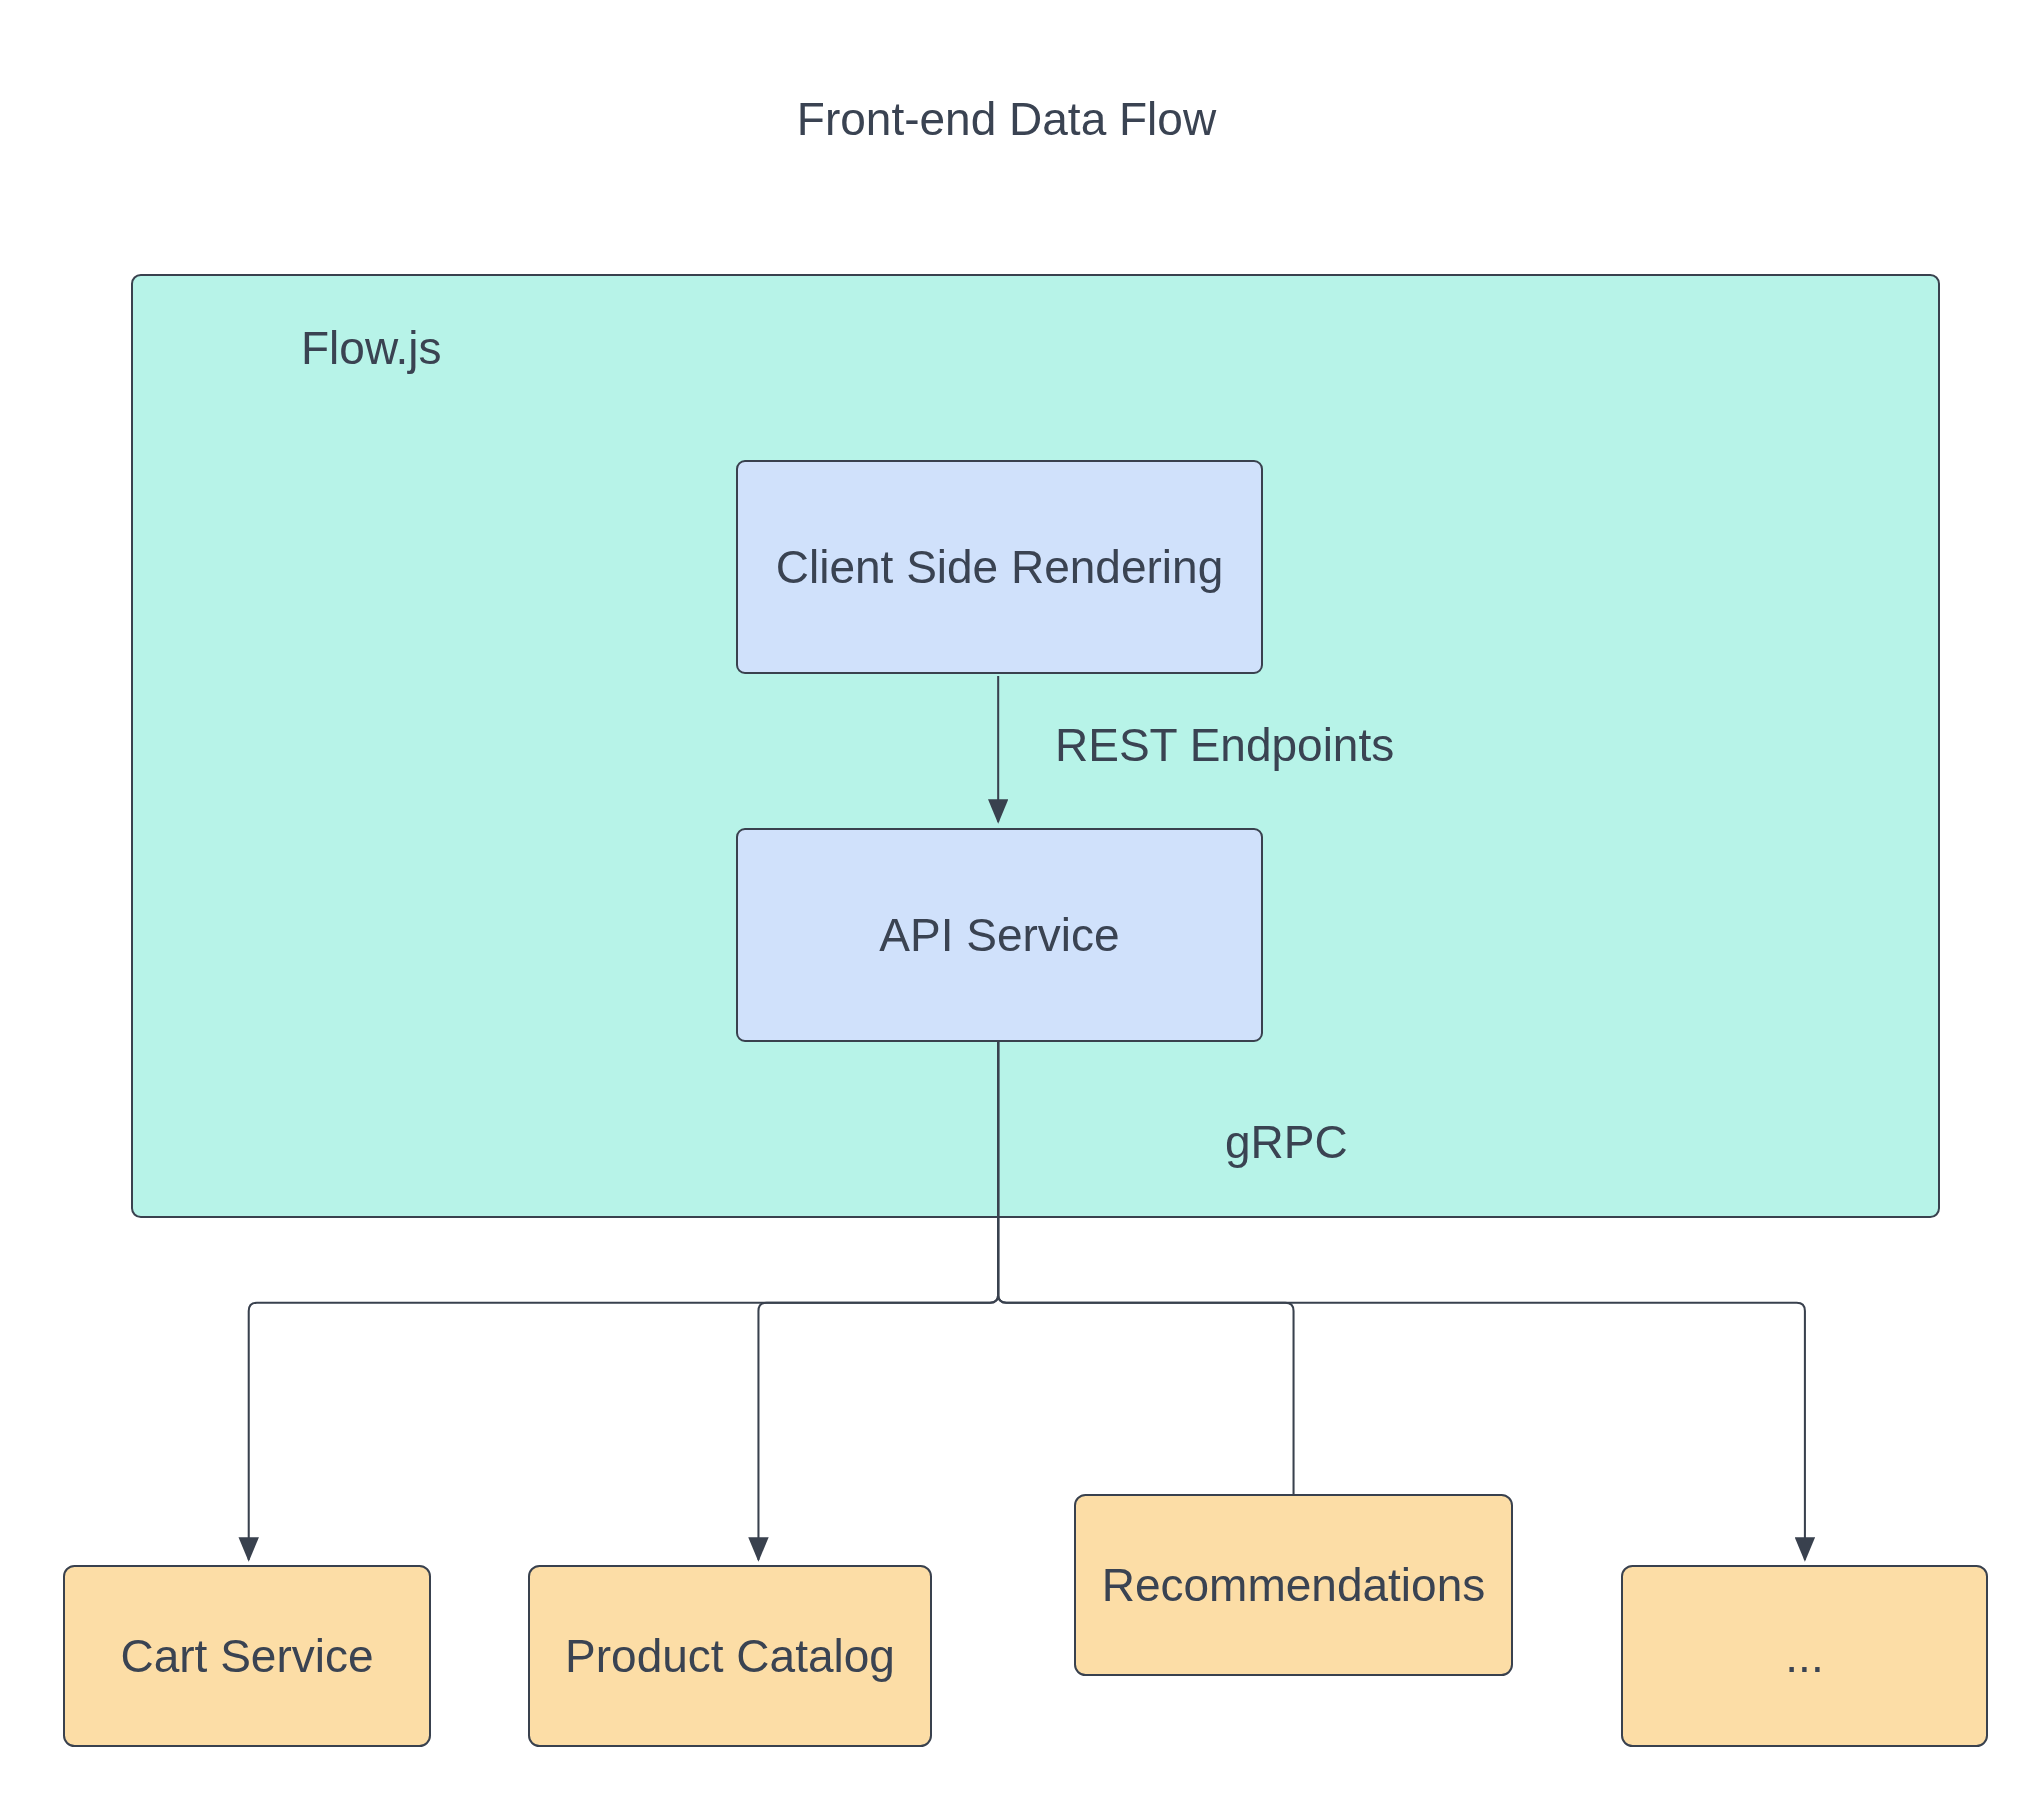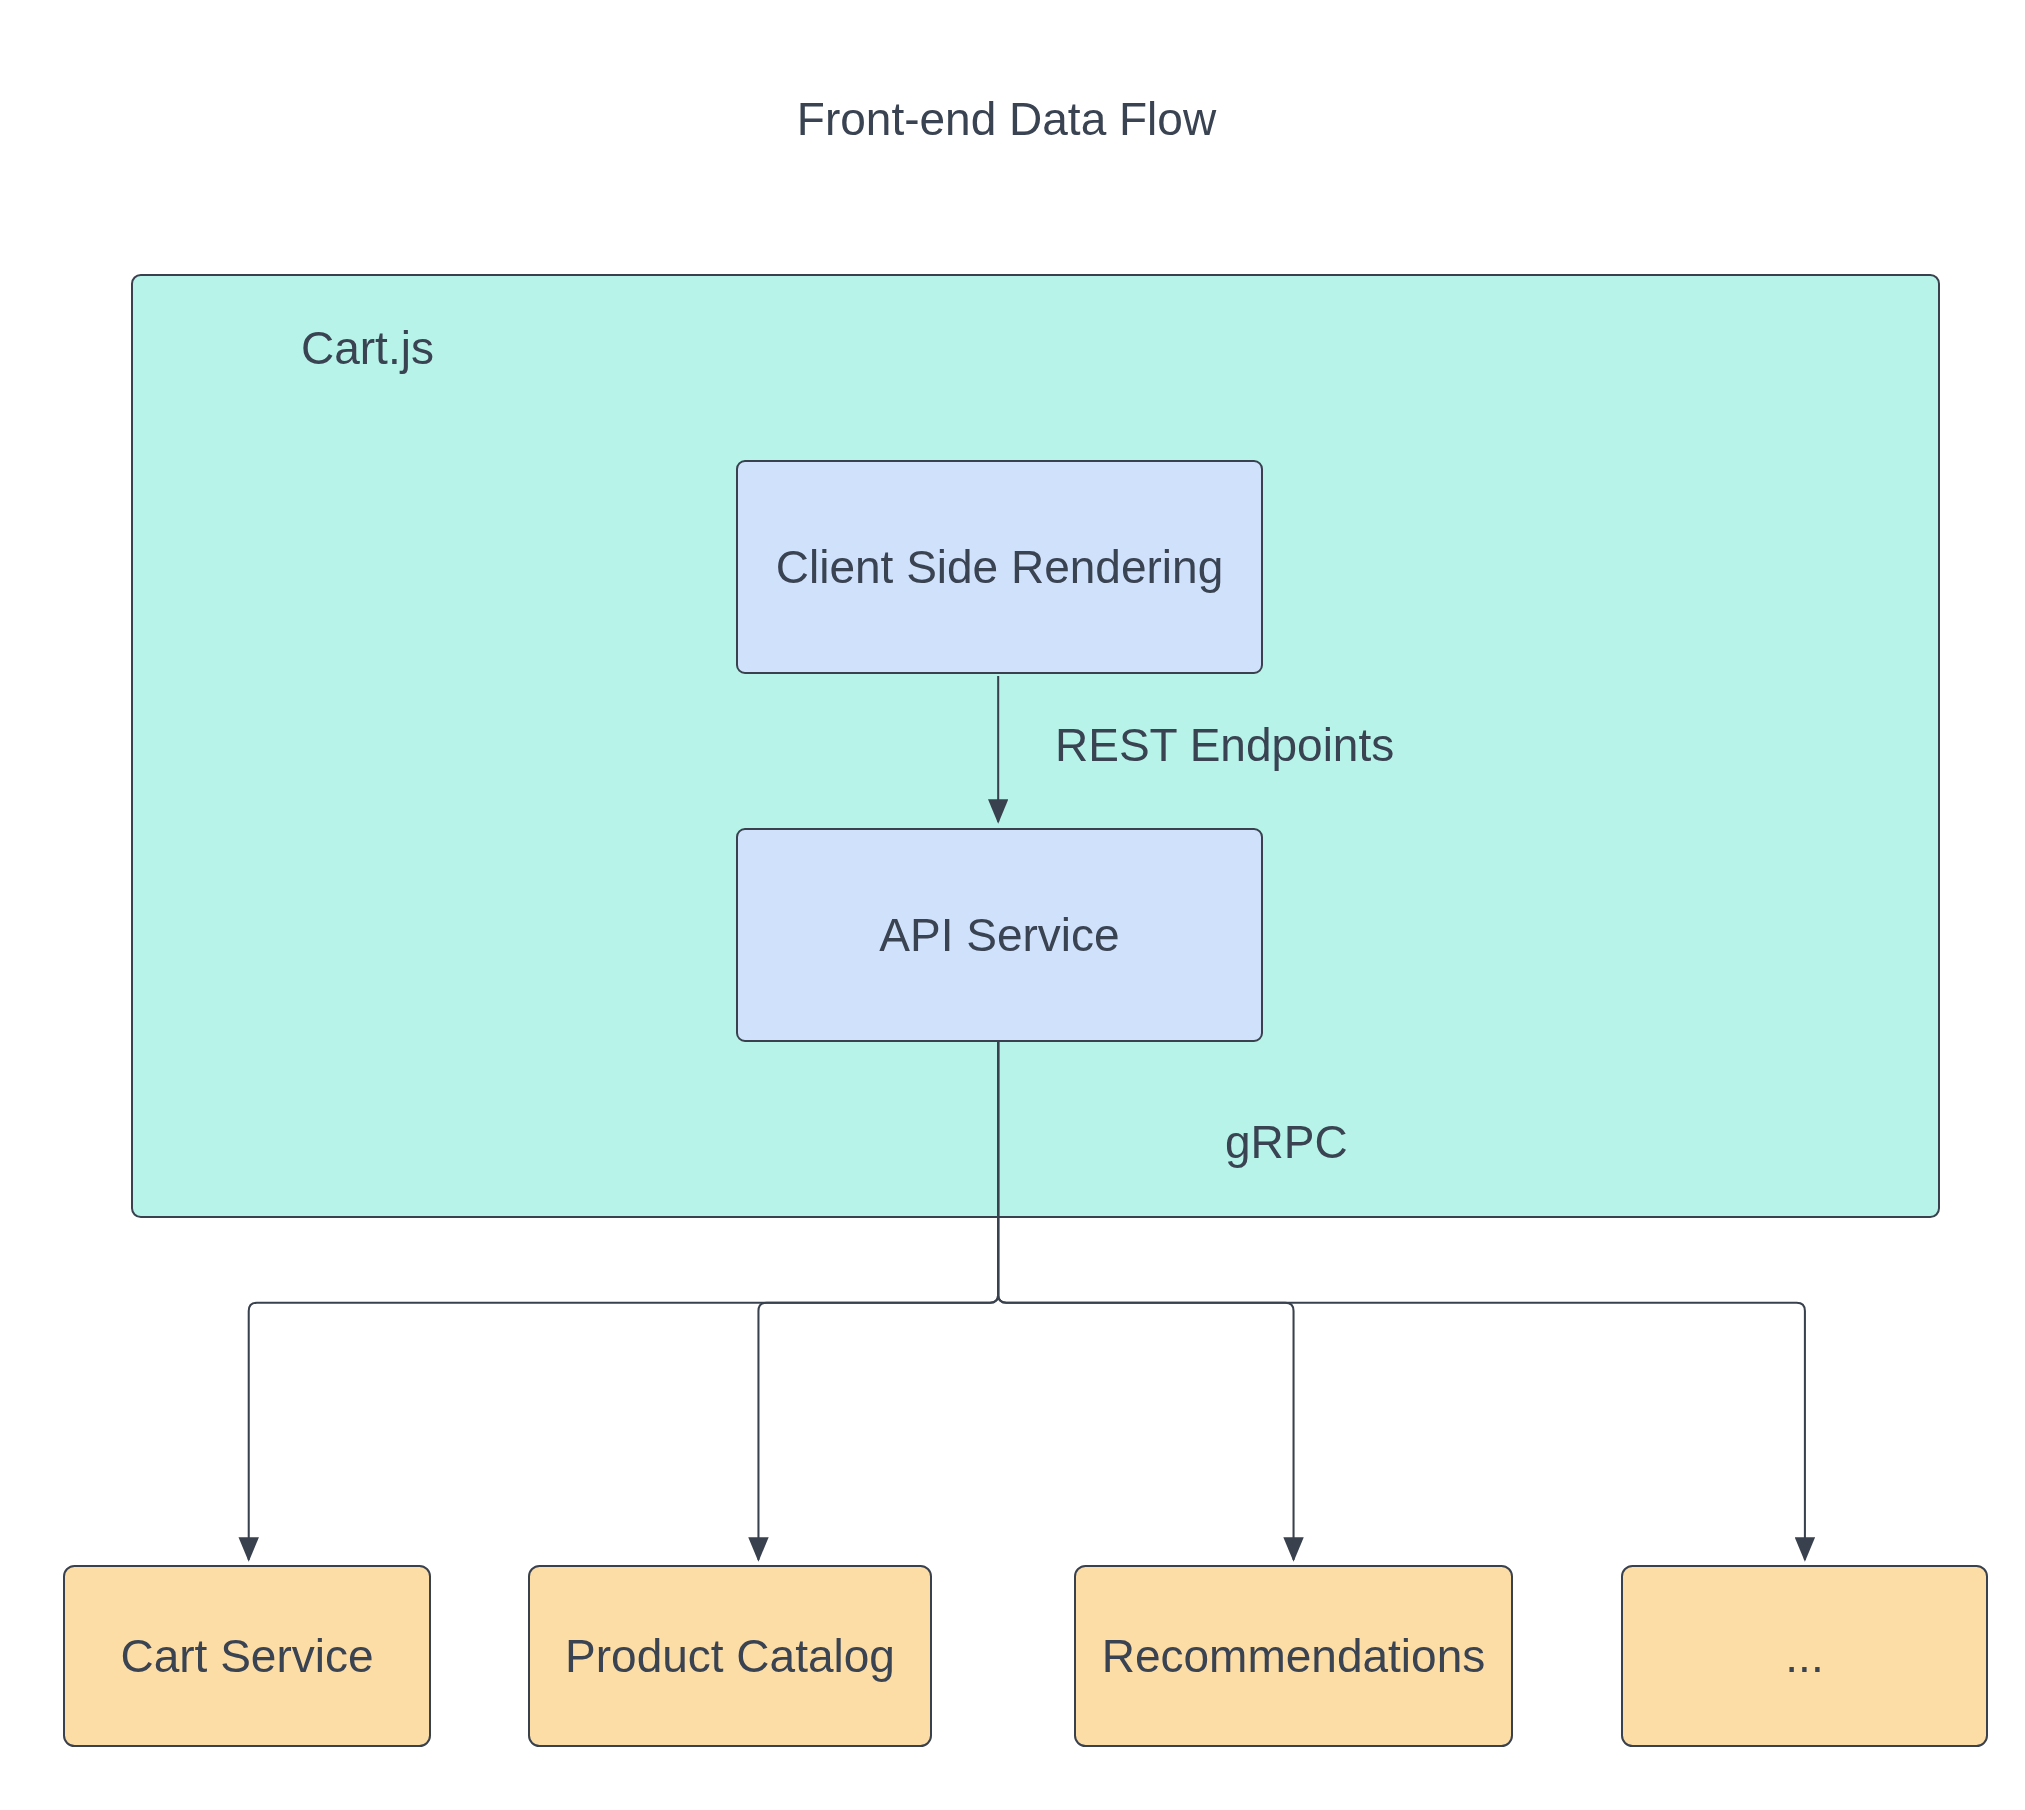--- a/index.html
+++ b/index.html
@@ -48,21 +48,21 @@
     display:flex;align-items:center;justify-content:center;
     font-size:46px;
     color:var(--text);
   }
   .node.inner{background:var(--node-fill);}
   .node.service{background:var(--service-fill);border-radius:11.5px;}
   #node-csr{left:736px;top:460px;width:527px;height:214px;}
   #node-api{left:736px;top:828px;width:527px;height:214px;}
   #svc-cart{left:63px;top:1565px;width:368px;height:182px;}
   #svc-catalog{left:528px;top:1565px;width:404px;height:182px;}
-  #svc-recs{left:1074px;top:1565px;width:439px;height:182px;}
+  #svc-recs{left:1074px;top:1494px;width:439px;height:182px;}
   #svc-more{left:1621px;top:1565px;width:367px;height:182px;}
   .edge-label{
     position:absolute;
     font-size:46px;
     color:var(--text);
     white-space:nowrap;
   }
   #edge-label-rest{left:1055px;top:718px;}
   #edge-label-grpc{left:1225px;top:1115px;}
   .connectors{
@@ -77,21 +77,21 @@
   .connectors #arrowhead path{fill:var(--stroke);stroke:none;}
 </style>
 </head>
 <body>
 
 <div class="canvas">
 
   <div class="diagram-title">Front-end Data Flow</div>
 
   <div class="subgraph"></div>
-  <div class="subgraph-label">Cart.js</div>
+  <div class="subgraph-label">Flow.js</div>
 
   <svg class="connectors" viewBox="0 0 2475 2213" xmlns="http://www.w3.org/2000/svg">
     <defs>
       <marker id="arrowhead" viewBox="0 0 12 10" refX="11" refY="5" markerWidth="12" markerHeight="10" orient="auto" markerUnits="strokeWidth">
         <path d="M0,0 L12,5 L0,10 z"></path>
       </marker>
     </defs>
     <path class="link" d="M1220,826 L1220,1004" marker-end="url(#arrowhead)"></path>
     <path class="link" d="M1220,1273 L1220,1582 Q1220,1592 1210,1592 L314,1592 Q304,1592 304,1602 L304,1906" marker-end="url(#arrowhead)"></path>
     <path class="link" d="M1220,1273 L1220,1582 Q1220,1592 1210,1592 L937,1592 Q927,1592 927,1602 L927,1906" marker-end="url(#arrowhead)"></path>

